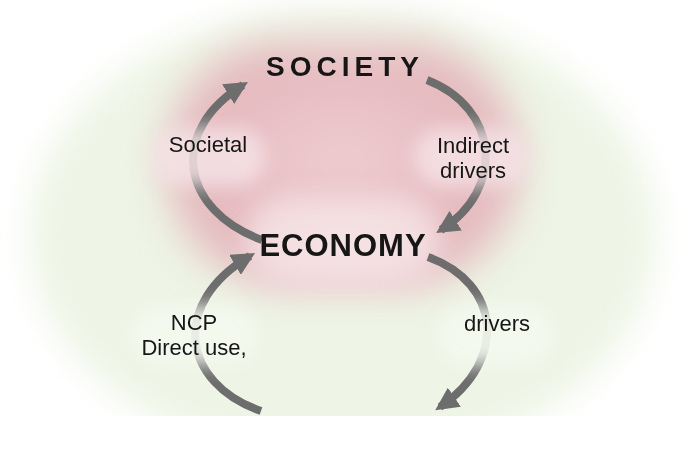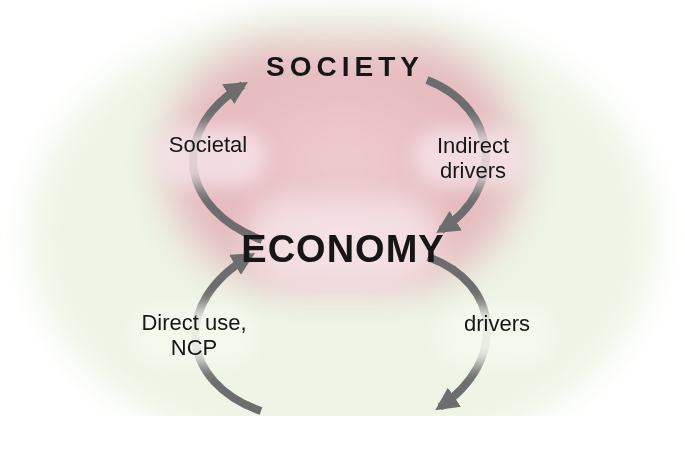--- a/index.html
+++ b/index.html
@@ -49,21 +49,21 @@
   
   .node {
     position: absolute;
     width: 240px;
     text-align: center;
     font-weight: bold;
     color: #161616;
     white-space: nowrap;
   }
   #node-society { left: 222px; top: 51px;  font-size: 28px; letter-spacing: 5px; padding-left: 3px; }
-  #node-economy { left: 223px; top: 228px; font-size: 38px; letter-spacing: 1px; }
+  #node-economy { left: 223px; top: 228px; font-size: 31px; letter-spacing: 1px; }
   #node-nature  { left: 223px; top: 408px; font-size: 27px; letter-spacing: 5px; padding-left: 3px; color: #7ab33a; }
   
   .edge-label {
     position: absolute;
     text-align: center;
     font-weight: normal;
     font-size: 22px;
     line-height: 25px;
     color: #161616;
     white-space: nowrap;
@@ -104,20 +104,20 @@
   <div id="node-economy" class="node">ECONOMY</div>
 
   <div id="label-societal" class="edge-label">
     <span>Societal</span>
   </div>
   <div id="label-indirect" class="edge-label">
     <span>Indirect</span>
     <span>drivers</span>
   </div>
   <div id="label-directuse" class="edge-label">
+    <span>NCP</span>
     <span>Direct use,</span>
-    <span>NCP</span>
   </div>
   <div id="label-directdrivers" class="edge-label">
     <span>drivers</span>
   </div>
 
 </div>
 
 </body></html>

